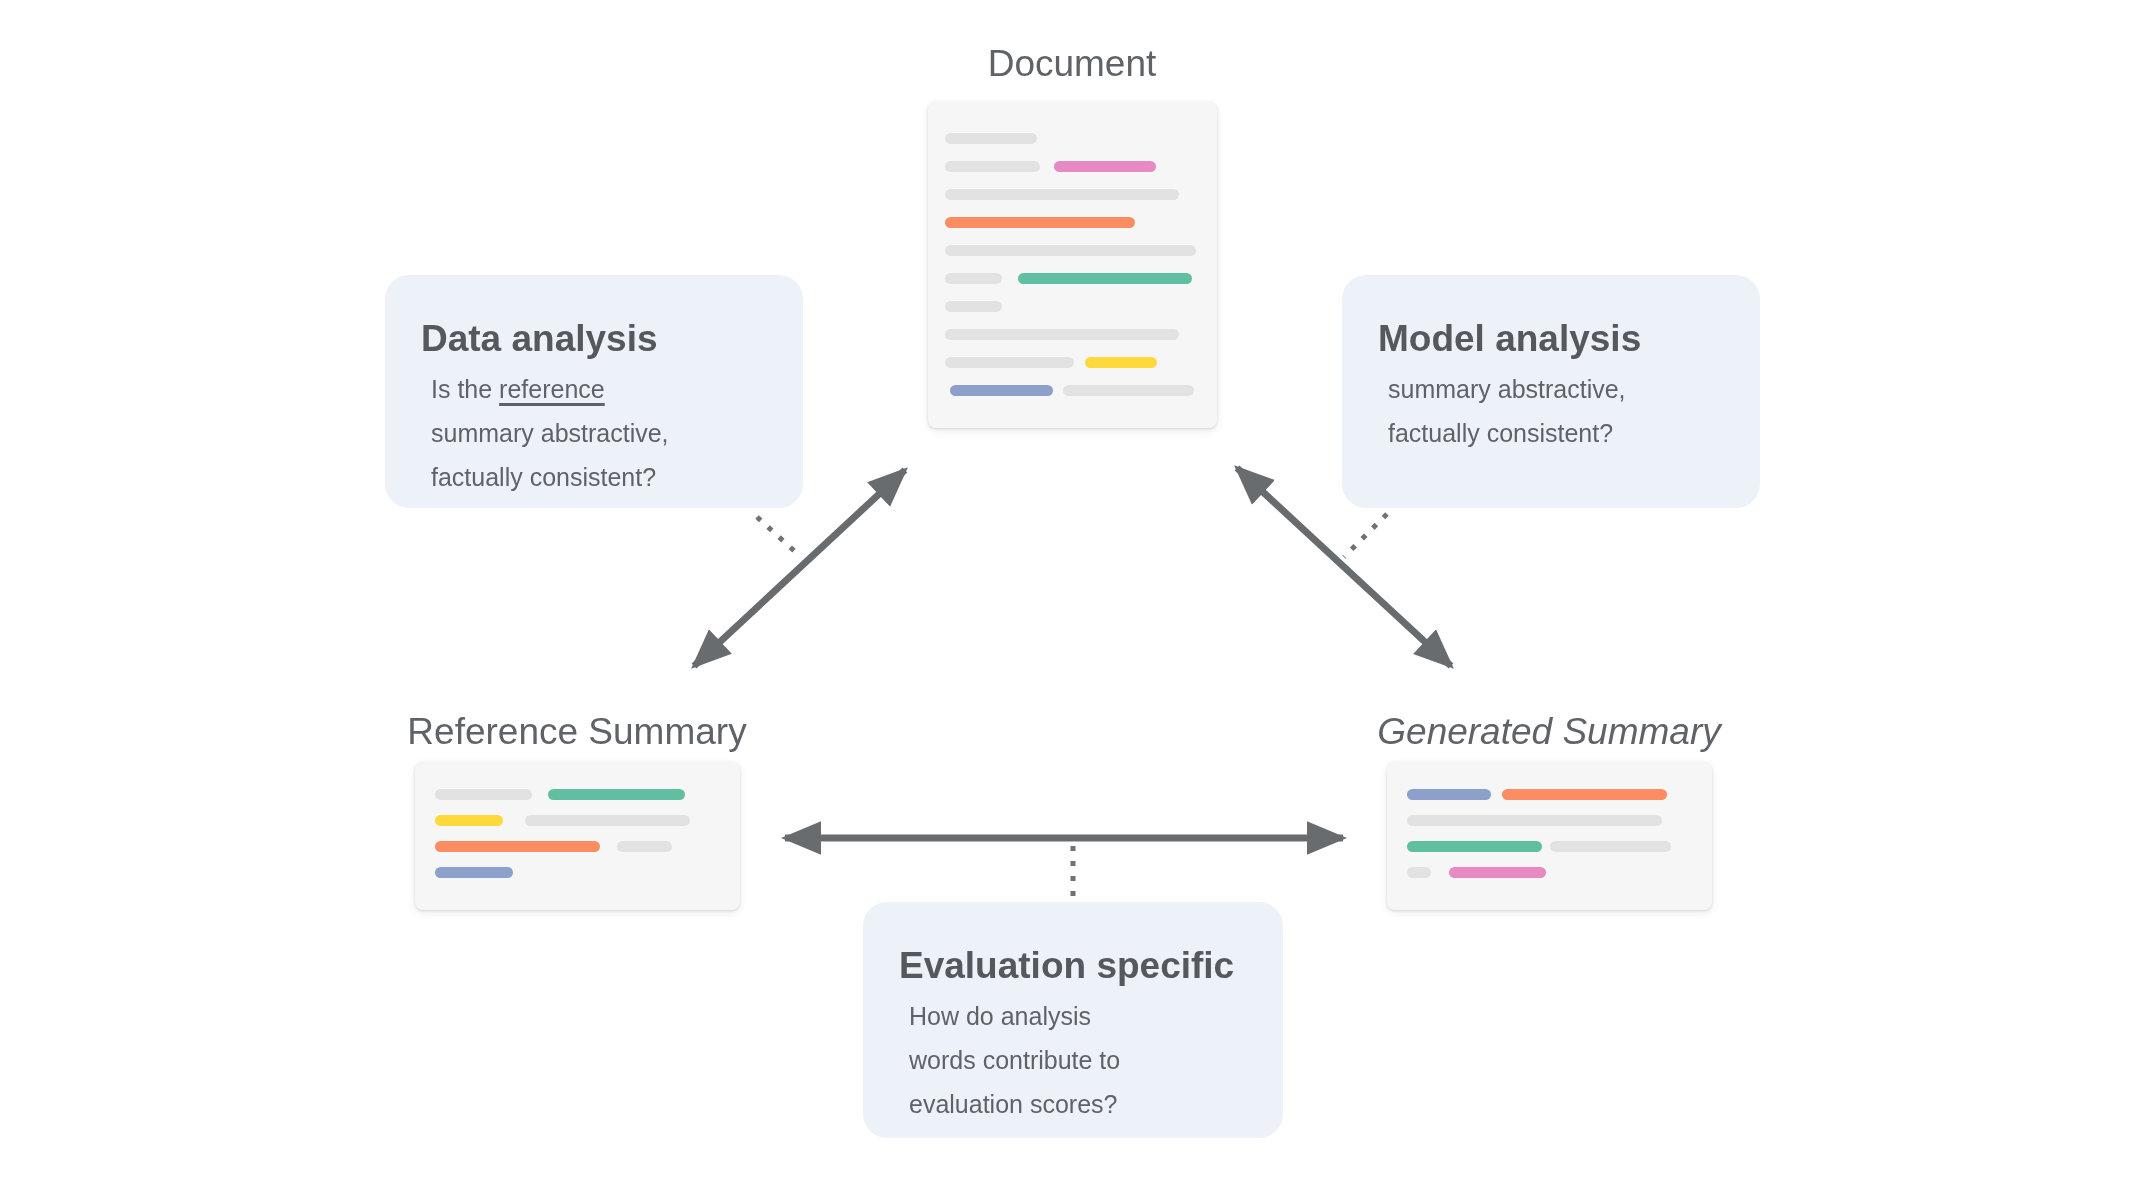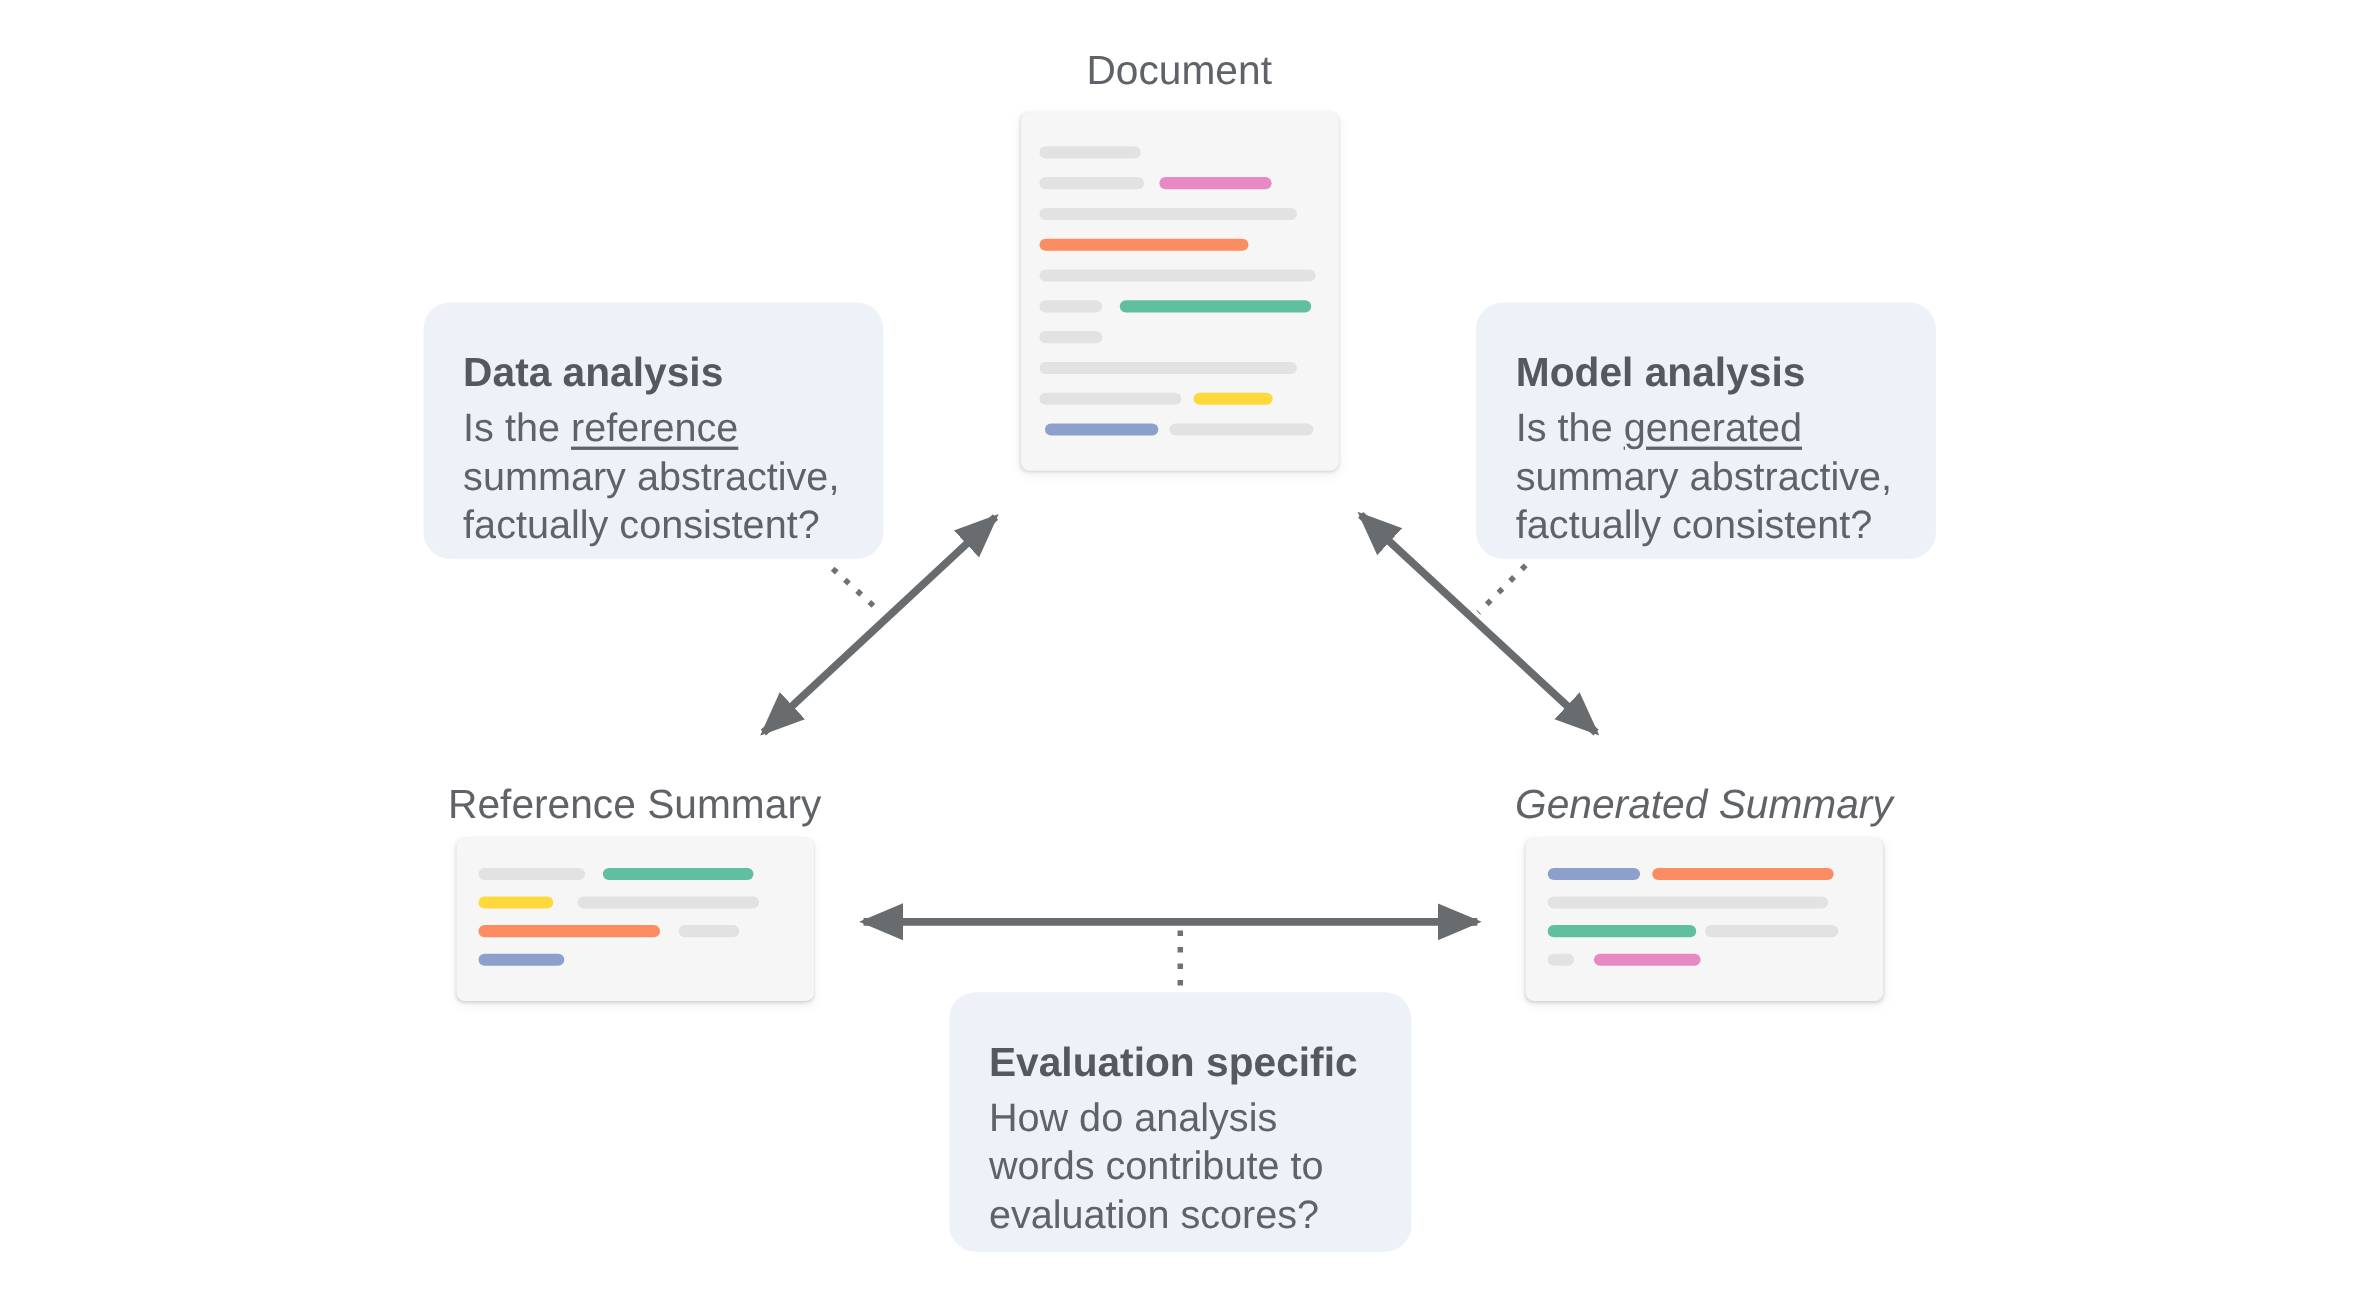--- a/index.html
+++ b/index.html
@@ -44,24 +44,25 @@
   }
   .callout .title{
     font-size:37px;
     font-weight:bold;
     line-height:44px;
     color:var(--title_text,#55585C);
     margin-top:12px;
   }
   .callout .body{
     margin-top:6px;
-    font-size:36px;
+    font-size:25px;
     line-height:44px;
     color:var(--body_text,#5F6368);
     white-space:nowrap;
+    margin-left:10px;
   }
   .callout .u{
     text-decoration:underline;
     text-decoration-thickness:2.5px;
     text-underline-offset:5px;
   }
   
   #doc-label{left:872px;top:44px;width:400px;}
   #doc-card{left:928px;top:102px;width:289px;height:326px;}
   #data-callout{left:385px;top:275px;width:418px;height:233px;}
@@ -134,21 +135,20 @@
     <div class="body">
       <div><span>Is the </span><span class="u">reference</span></div>
       <div>summary abstractive,</div>
       <div>factually consistent?</div>
     </div>
   </div>
 
   <div id="model-callout" class="callout">
     <div class="title">Model analysis</div>
     <div class="body">
-      <div><span>Is the </span><span class="u">generated</span></div>
       <div>summary abstractive,</div>
       <div>factually consistent?</div>
     </div>
   </div>
 
   <div id="eval-callout" class="callout">
     <div class="title">Evaluation specific</div>
     <div class="body">
       <div><span>How do analysis</span><span class="u"></span></div>
       <div>words contribute to</div>

